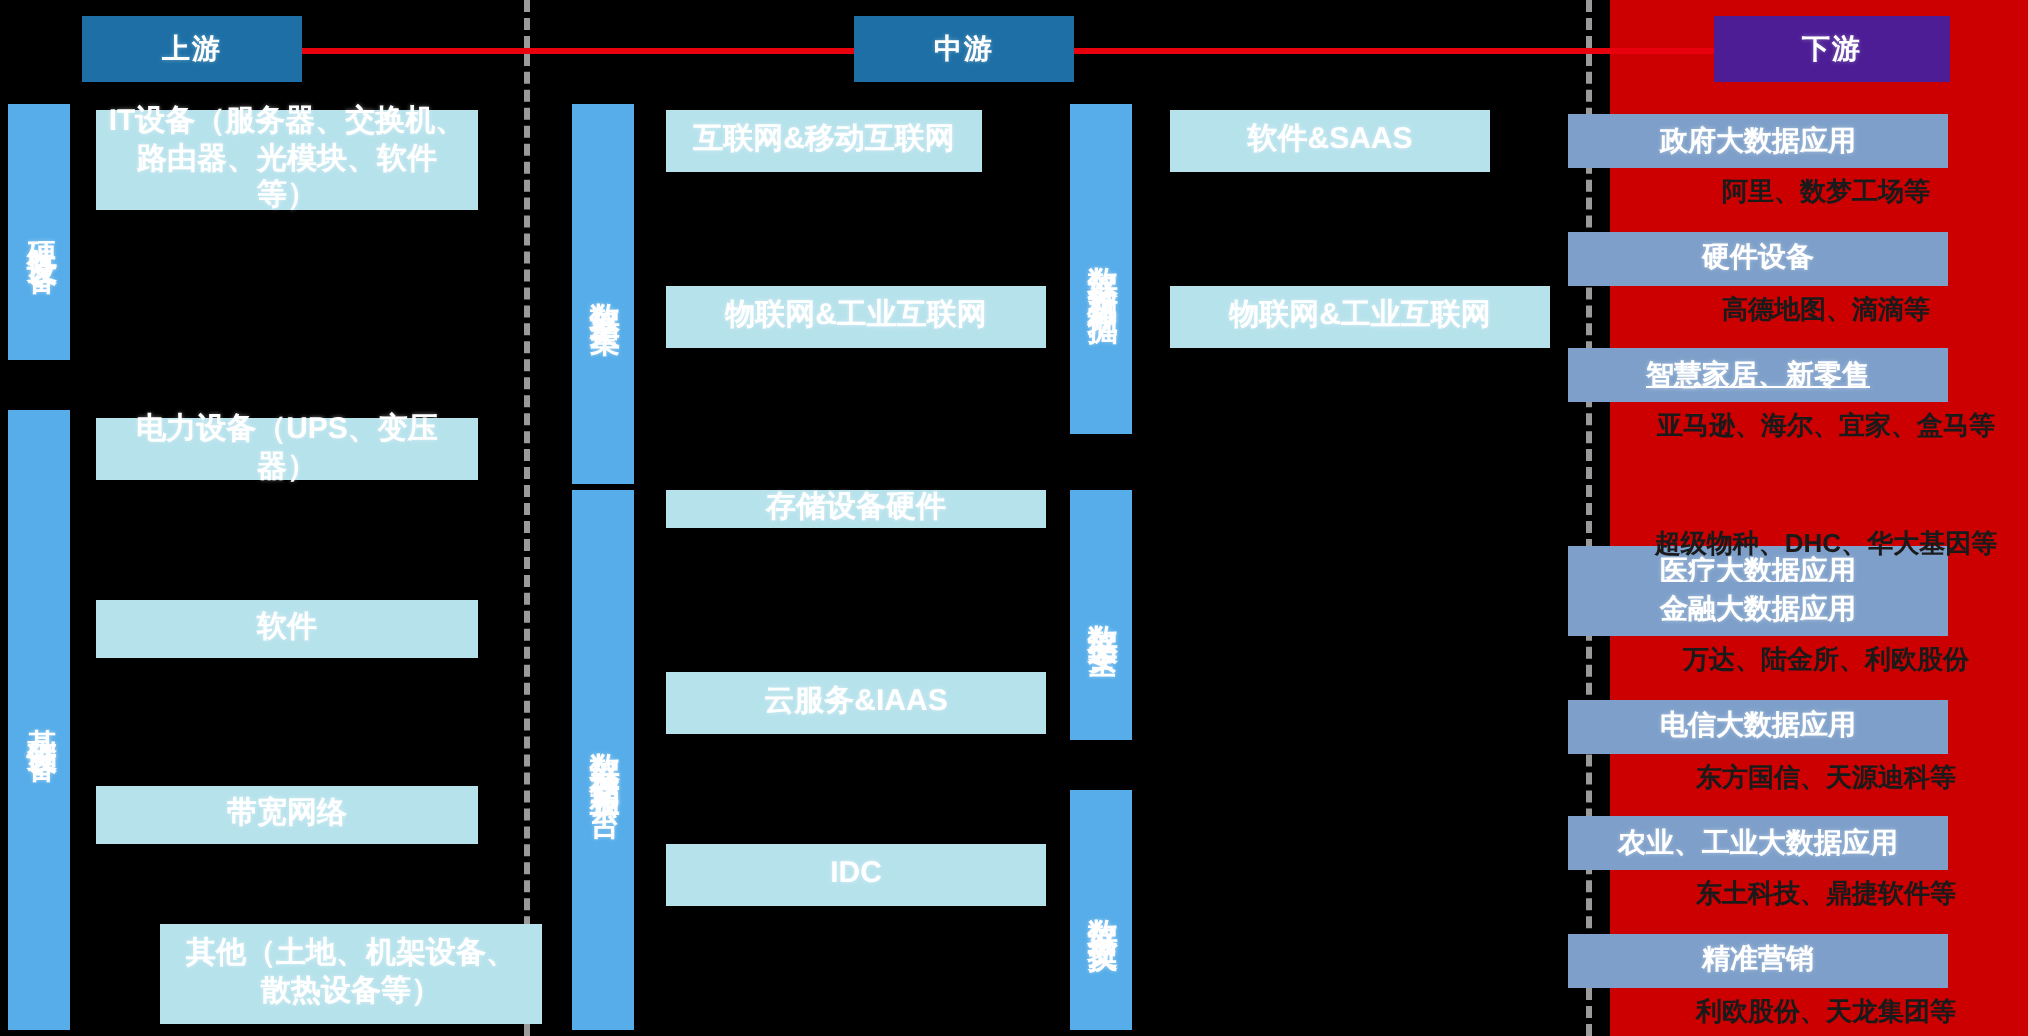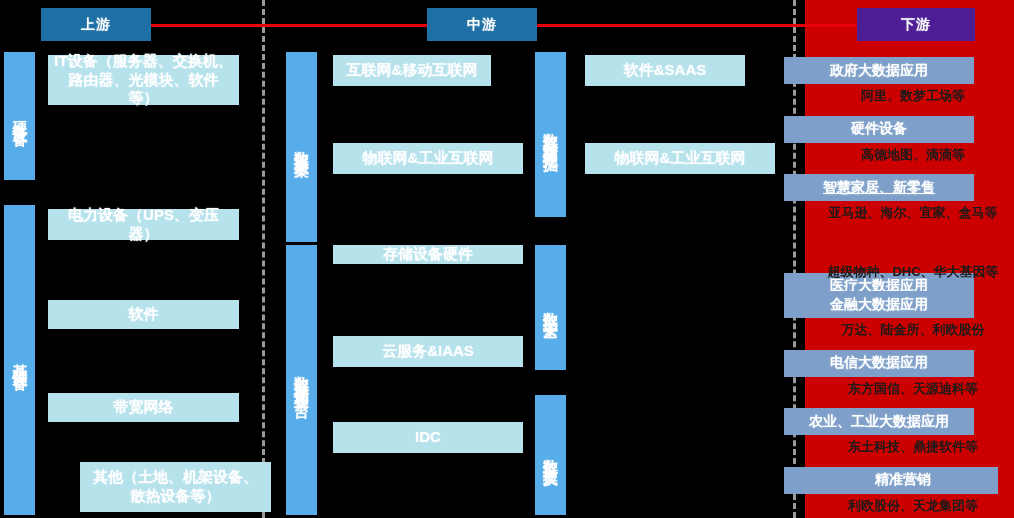--- a/index.html
+++ b/index.html
@@ -163,17 +163,17 @@
       <div class="app-box" style="top: 174px; text-decoration: underline;">智慧家居、新零售</div>
       <div class="app-sub" style="top: 202px;">亚马逊、海尔、宜家、盒马等</div>
       <div class="app-box" style="top: 232.5px; margin-top: 40px;">医疗大数据应用</div>
       <div class="app-sub" style="top: 260.5px;">超级物种、DHC、华大基因等</div>
       <div class="app-box" style="top: 291px;">金融大数据应用</div>
       <div class="app-sub" style="top: 319px;">万达、陆金所、利欧股份</div>
       <div class="app-box" style="top: 349.5px;">电信大数据应用</div>
       <div class="app-sub" style="top: 377.5px;">东方国信、天源迪科等</div>
       <div class="app-box" style="top: 408px;">农业、工业大数据应用</div>
       <div class="app-sub" style="top: 436px;">东土科技、鼎捷软件等</div>
-      <div class="app-box" style="top: 466.5px; padding-left: 24px;">精准营销</div>
+      <div class="app-box" style="top: 466.5px;">精准营销</div>
       <div class="app-sub" style="top: 494.5px;">利欧股份、天龙集团等</div>
     </div>
 
 </div>
 
 </body></html>

